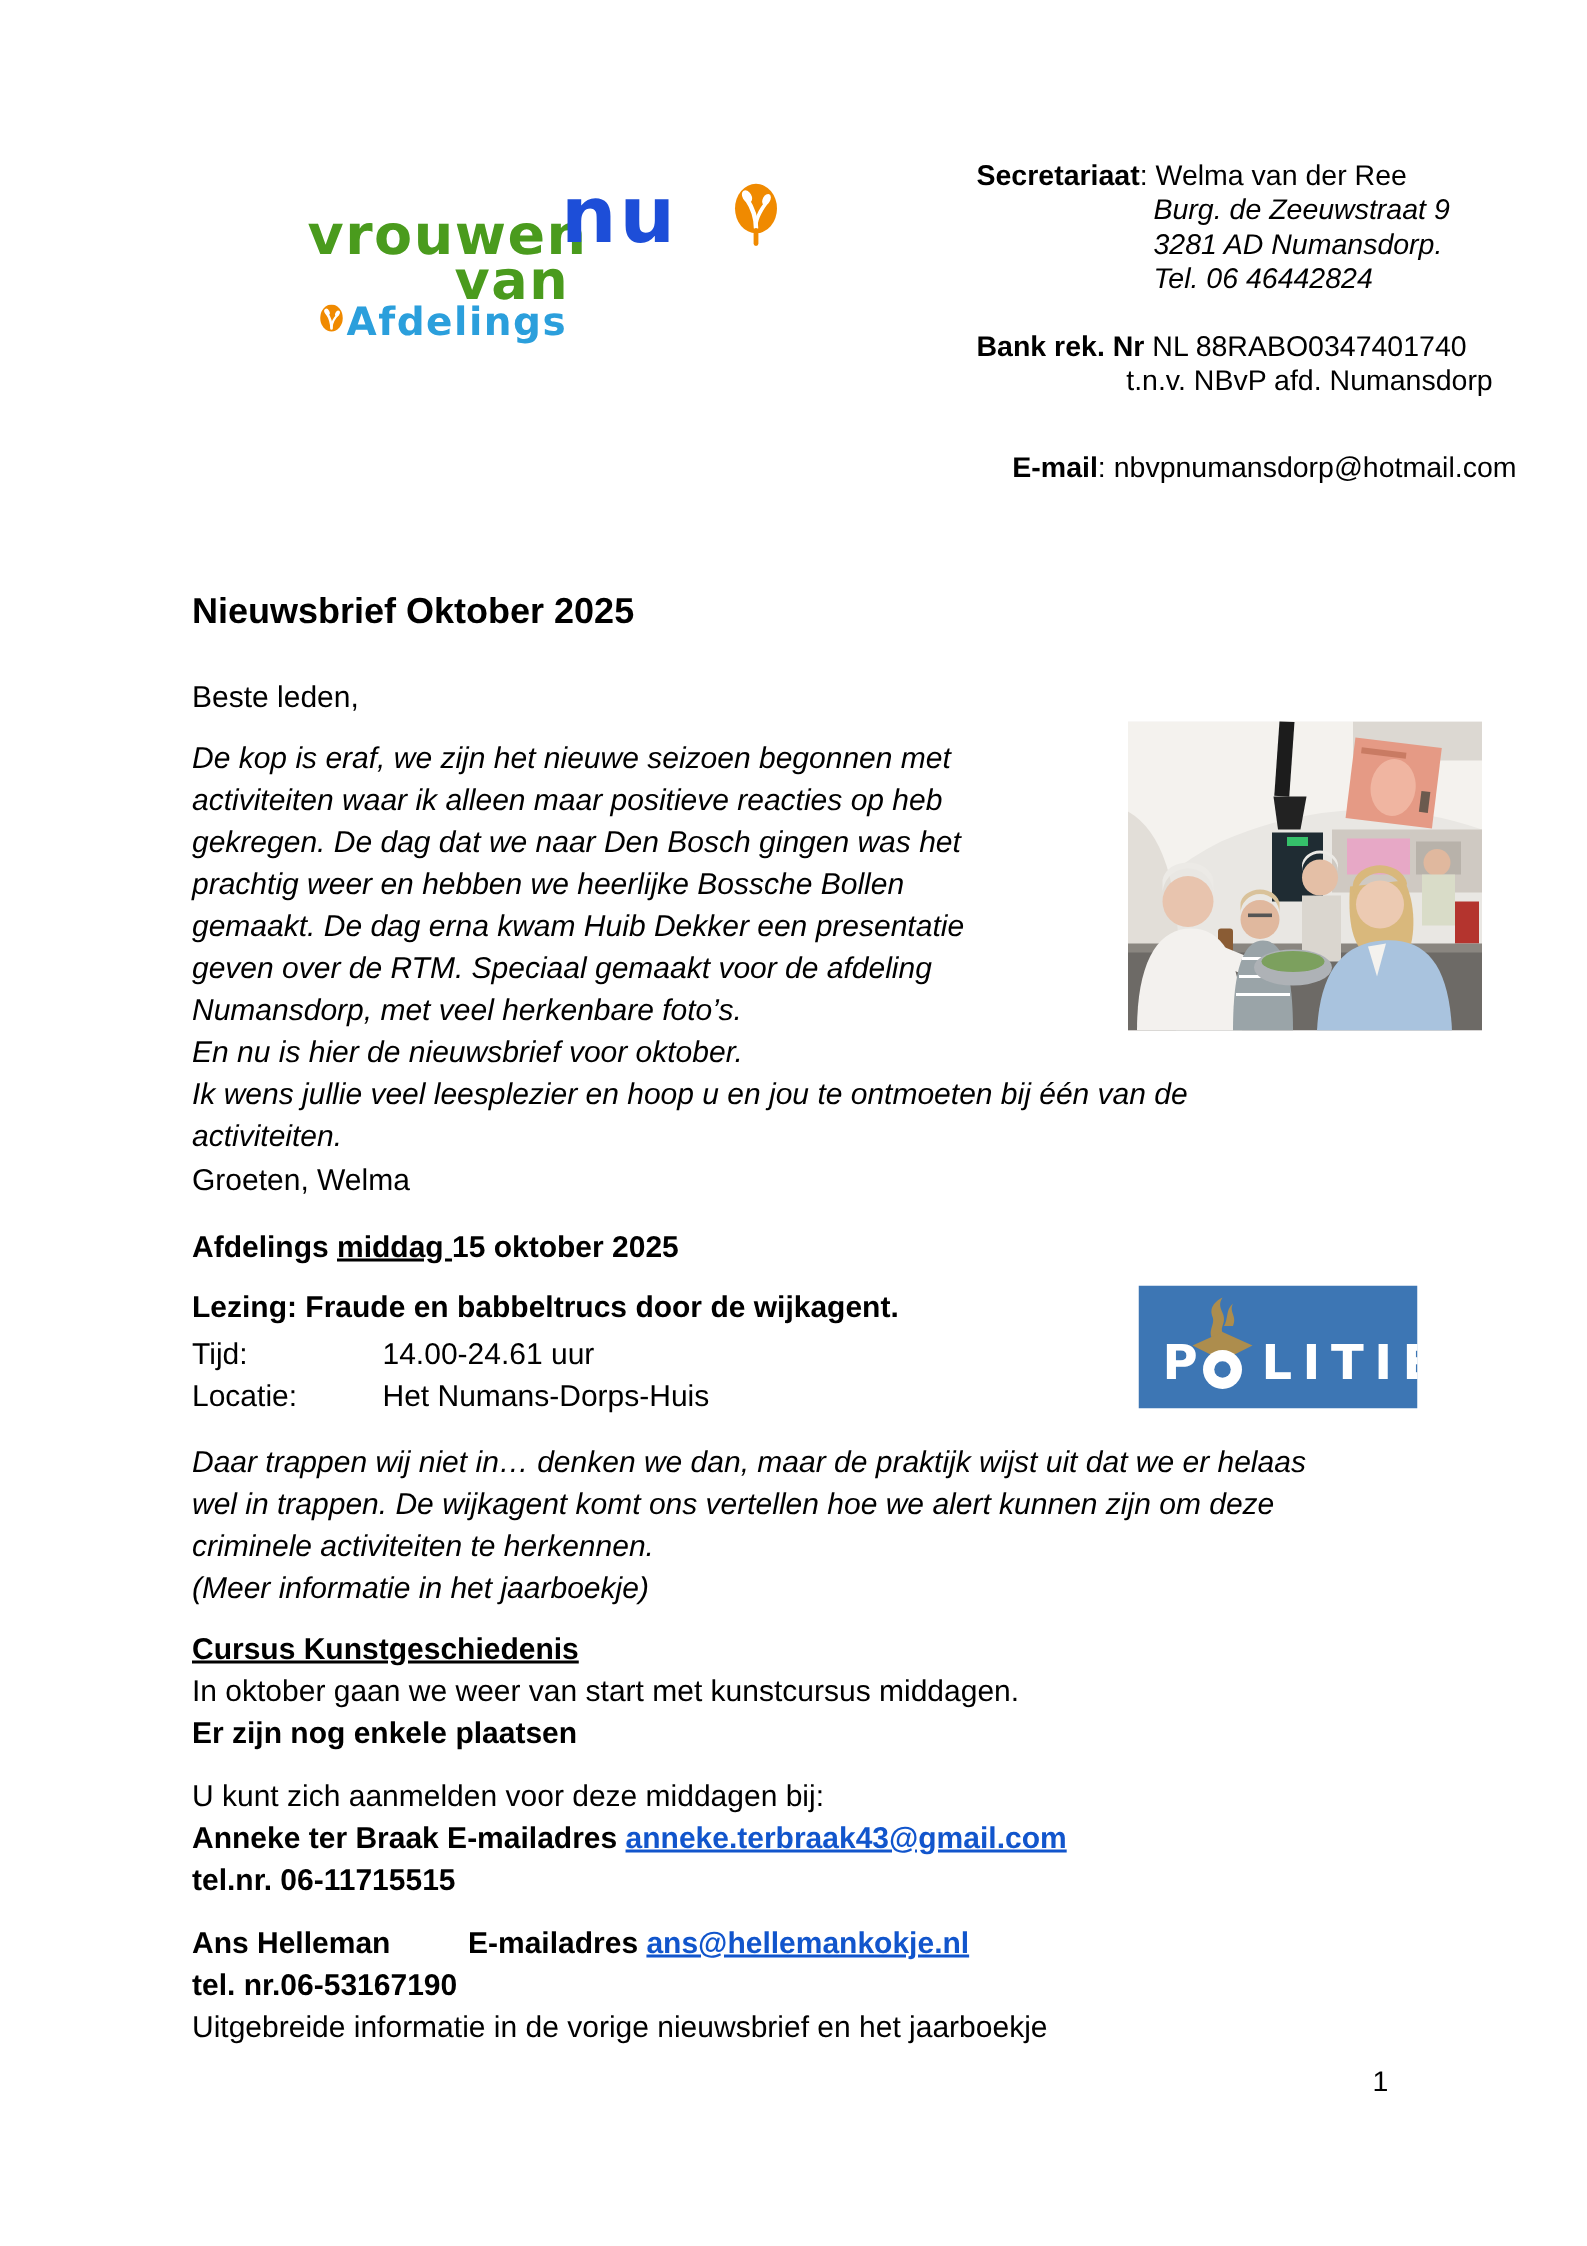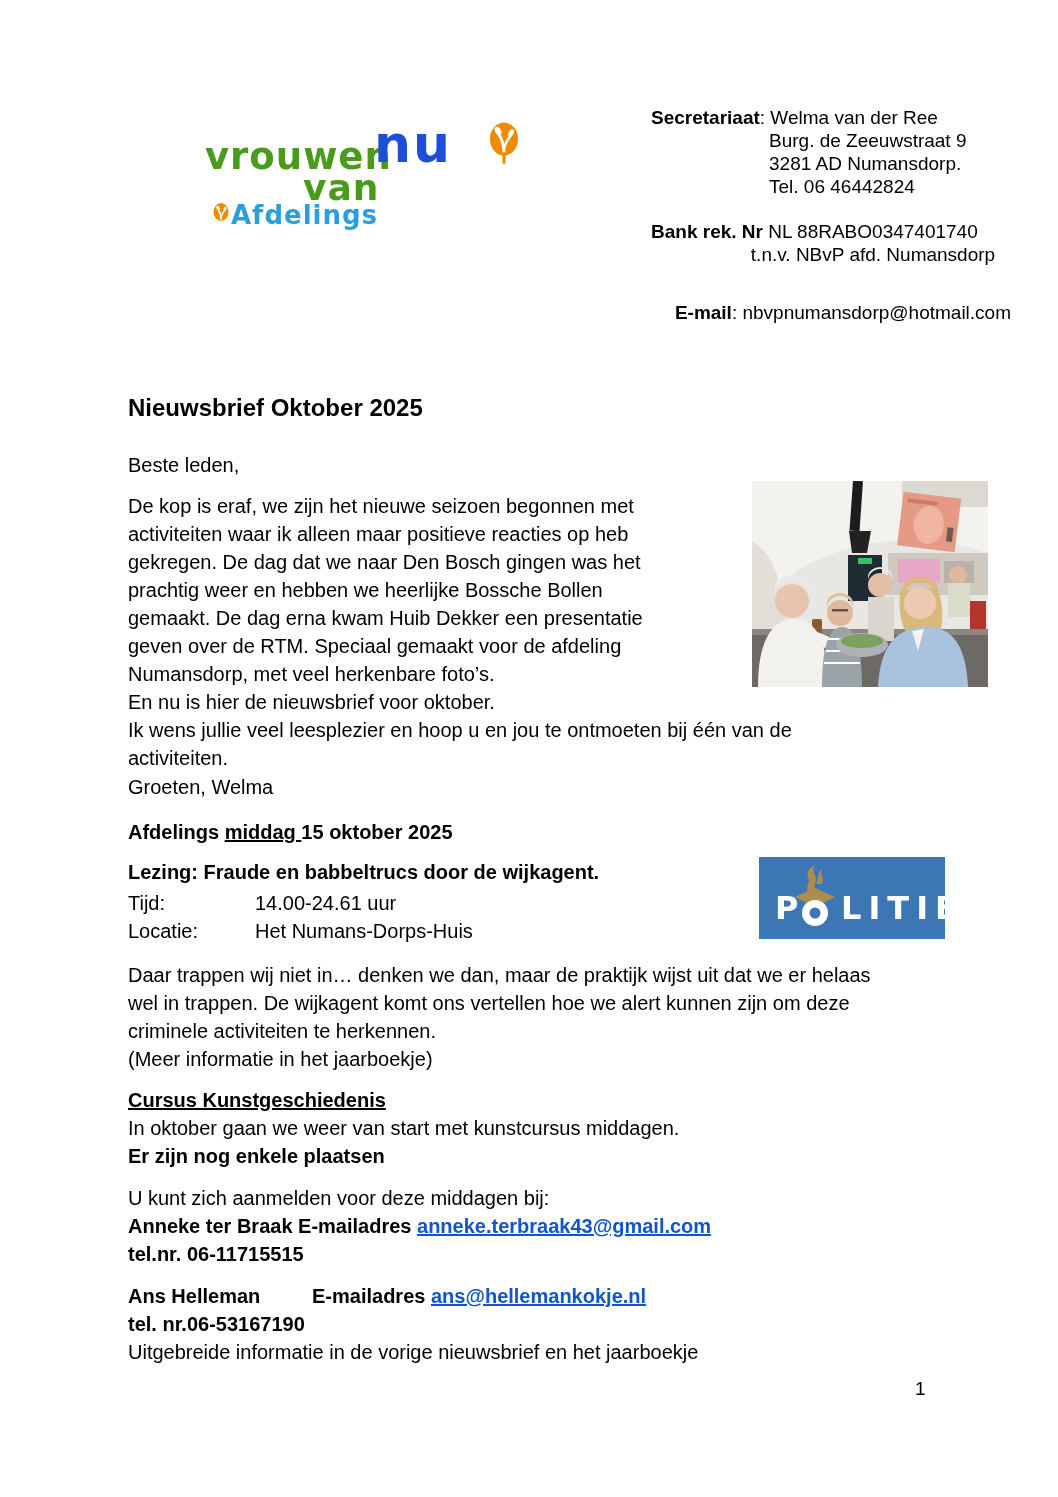--- a/index.html
+++ b/index.html
@@ -48,21 +48,21 @@
   .contact .addr{margin-left:118px;}
   .contact .bankline{margin-top:22px;}
   .contact .bankholder{margin-left:84px;text-align:center;}
   .contact .emailline{margin-top:35px;text-align:right;}
   
   .main{
     position:absolute;left:128px;top:393px;width:822px;height:1010px;
     font-size:20px;line-height:28px;
   }
   .main .blk{position:absolute;left:0;width:822px;}
-  .pre{white-space:pre-line;}
+  .pre{white-space:pre-line;font-style:italic;}
   .b{font-weight:bold;}
   .u{text-decoration:underline;}
   .title{font-size:24px;font-weight:bold;line-height:30px;}
   .lbl{display:inline-block;width:127px;}
   .name-col{display:inline-block;width:184px;}
   .doclink{color:#1155CC;font-weight:bold;text-decoration:underline;cursor:pointer;}
   .center{}
   .photo-frame{position:absolute;left:624px;top:88px;width:236px;height:206px;}
   .politie{position:absolute;left:631px;top:464px;width:186px;height:82px;}
   .pagenum{position:absolute;left:915px;top:1378px;font-size:19px;}

